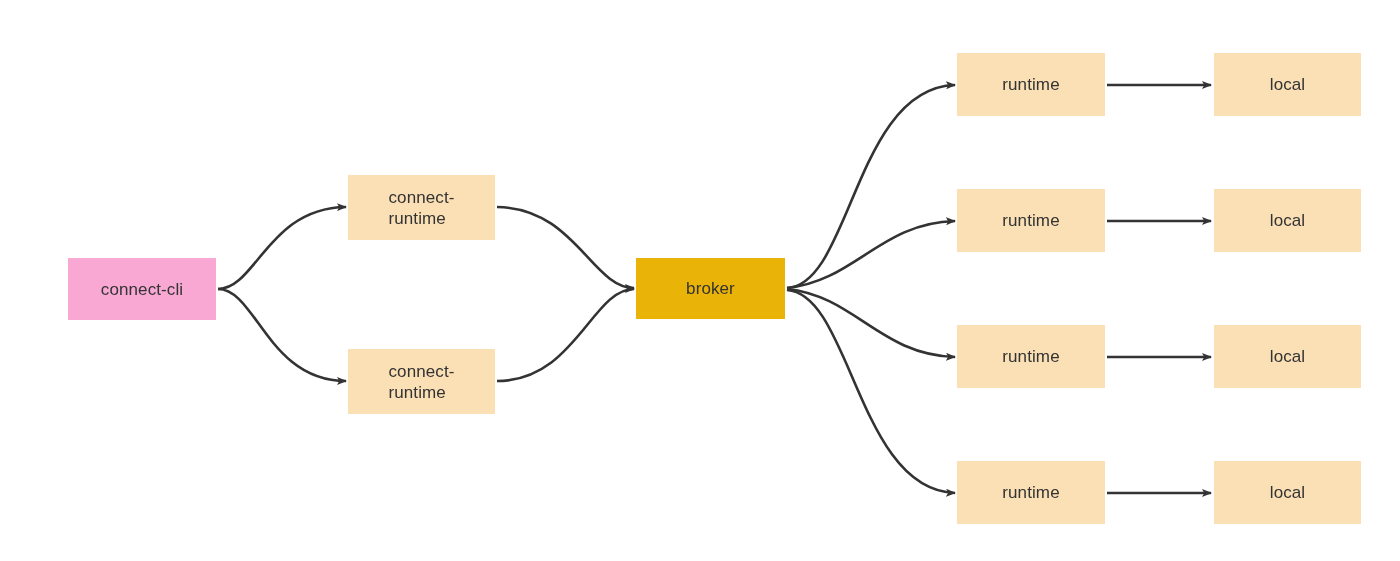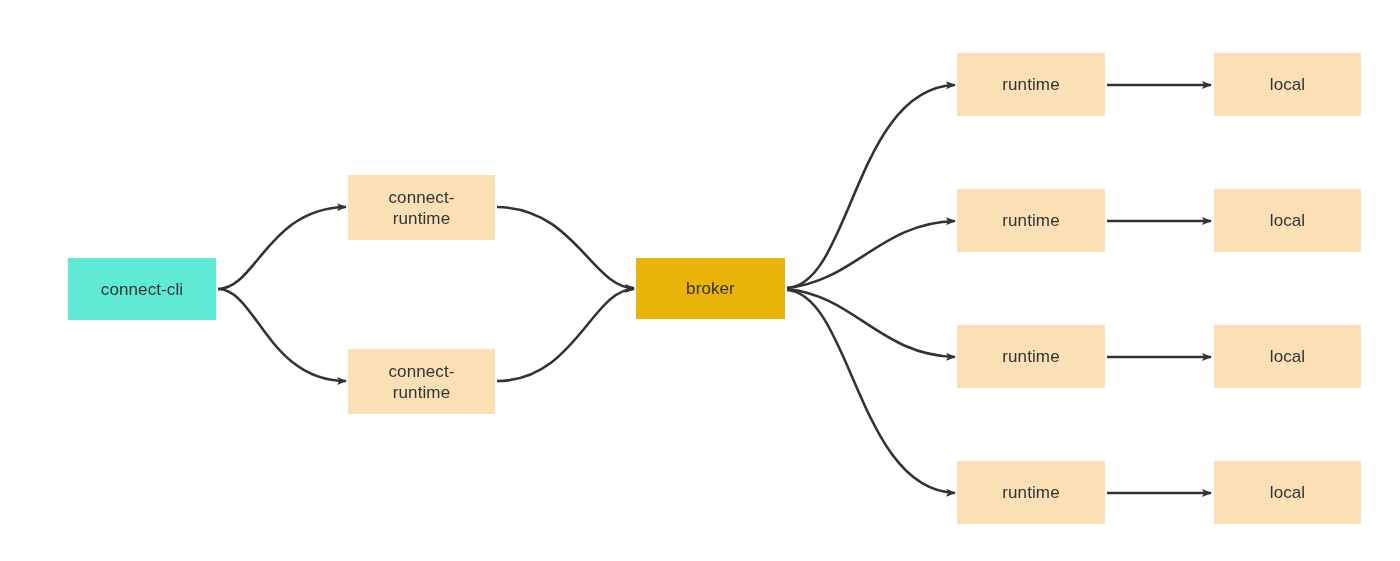--- a/index.html
+++ b/index.html
@@ -25,21 +25,21 @@
     width: 1400px;
     height: 561px;
     pointer-events: none;
   }
   .node {
     position: absolute;
     box-sizing: border-box;
     display: flex;
     align-items: center;
     justify-content: center;
-    text-align: center;
+    text-align: left;
     background: #fbe0b6;
     color: #333333;
     font-size: 17px;
     line-height: 21px;
     letter-spacing: 0.1px;
     font-family: "Liberation Sans", sans-serif;
     white-space: pre-line;
     user-select: none;
   }
   .node-label {
@@ -68,21 +68,21 @@
         <path d="M 787,289 C 855,296 880,355 955,357" fill="none" stroke="#333333" stroke-width="2.6" stroke-linecap="butt" marker-end="url(#arrowhead)"></path>
         <path d="M 787,290 C 851,294 858,490 955,493" fill="none" stroke="#333333" stroke-width="2.6" stroke-linecap="butt" marker-end="url(#arrowhead)"></path>
         <path d="M 1107,85 L 1211,85" fill="none" stroke="#333333" stroke-width="2.6" stroke-linecap="butt" marker-end="url(#arrowhead)"></path>
         <path d="M 1107,221 L 1211,221" fill="none" stroke="#333333" stroke-width="2.6" stroke-linecap="butt" marker-end="url(#arrowhead)"></path>
         <path d="M 1107,357 L 1211,357" fill="none" stroke="#333333" stroke-width="2.6" stroke-linecap="butt" marker-end="url(#arrowhead)"></path>
         <path d="M 1107,493 L 1211,493" fill="none" stroke="#333333" stroke-width="2.6" stroke-linecap="butt" marker-end="url(#arrowhead)"></path>
       </g>
   </svg>
 
   <div id="nodes-layer">
-      <div class="node" style="left: 68px; top: 258px; width: 148px; height: 62px; background: #5eead4; color: rgb(51, 51, 51);"><span class="node-label">connect-cli</span></div>
+      <div class="node" style="left: 68px; top: 258px; width: 148px; height: 62px; background: #f9a8d4; color: rgb(51, 51, 51);"><span class="node-label">connect-cli</span></div>
       <div class="node" style="left: 348px; top: 175px; width: 147px; height: 65px; background: rgb(251, 224, 182); color: rgb(51, 51, 51);"><span class="node-label">connect-
 runtime</span></div>
       <div class="node" style="left: 348px; top: 349px; width: 147px; height: 65px; background: rgb(251, 224, 182); color: rgb(51, 51, 51);"><span class="node-label">connect-
 runtime</span></div>
       <div class="node" style="left: 636px; top: 258px; width: 149px; height: 61px; background: #eab308; color: rgb(51, 51, 51);"><span class="node-label">broker</span></div>
       <div class="node" style="left: 957px; top: 53px; width: 148px; height: 63px; background: rgb(251, 224, 182); color: rgb(51, 51, 51);"><span class="node-label">runtime</span></div>
       <div class="node" style="left: 1214px; top: 53px; width: 147px; height: 63px; background: rgb(251, 224, 182); color: rgb(51, 51, 51);"><span class="node-label">local</span></div>
       <div class="node" style="left: 957px; top: 189px; width: 148px; height: 63px; background: rgb(251, 224, 182); color: rgb(51, 51, 51);"><span class="node-label">runtime</span></div>
       <div class="node" style="left: 1214px; top: 189px; width: 147px; height: 63px; background: rgb(251, 224, 182); color: rgb(51, 51, 51);"><span class="node-label">local</span></div>
       <div class="node" style="left: 957px; top: 325px; width: 148px; height: 63px; background: rgb(251, 224, 182); color: rgb(51, 51, 51);"><span class="node-label">runtime</span></div>

